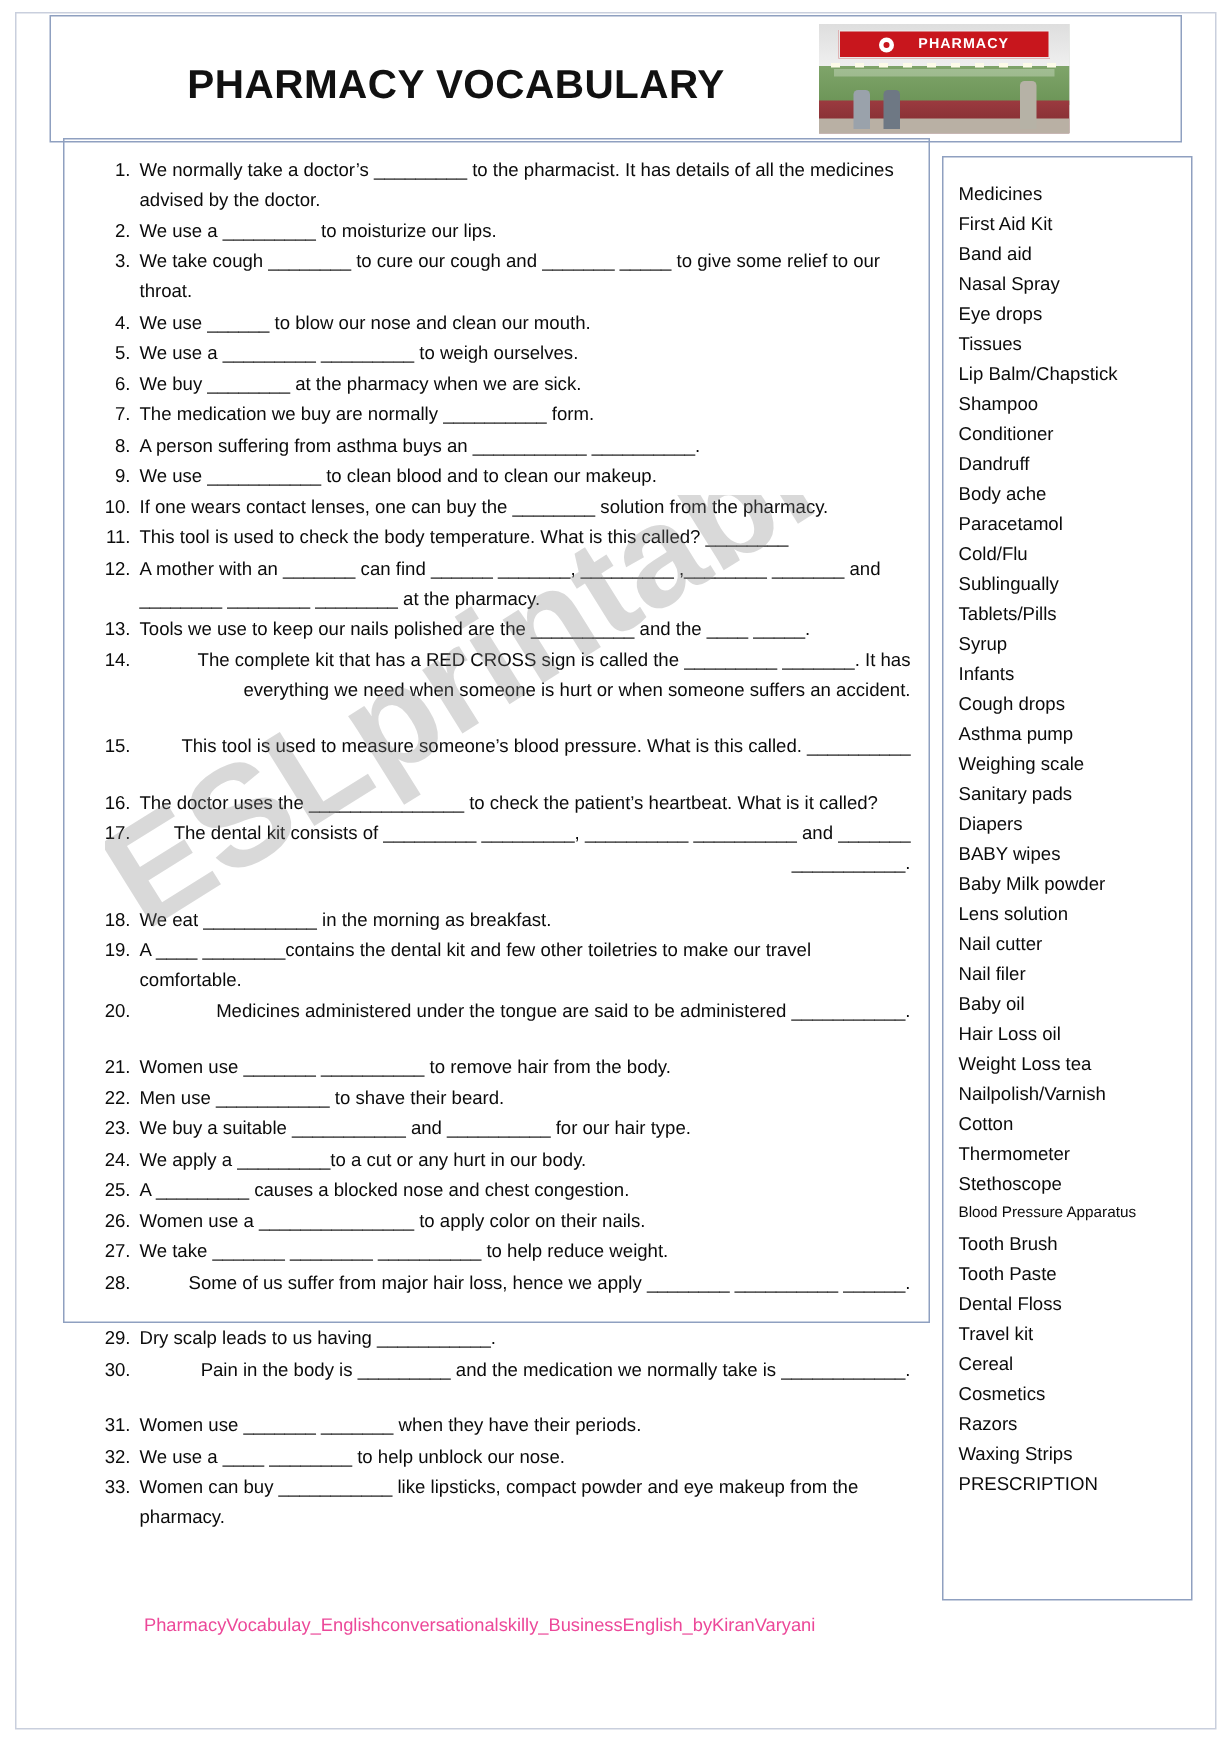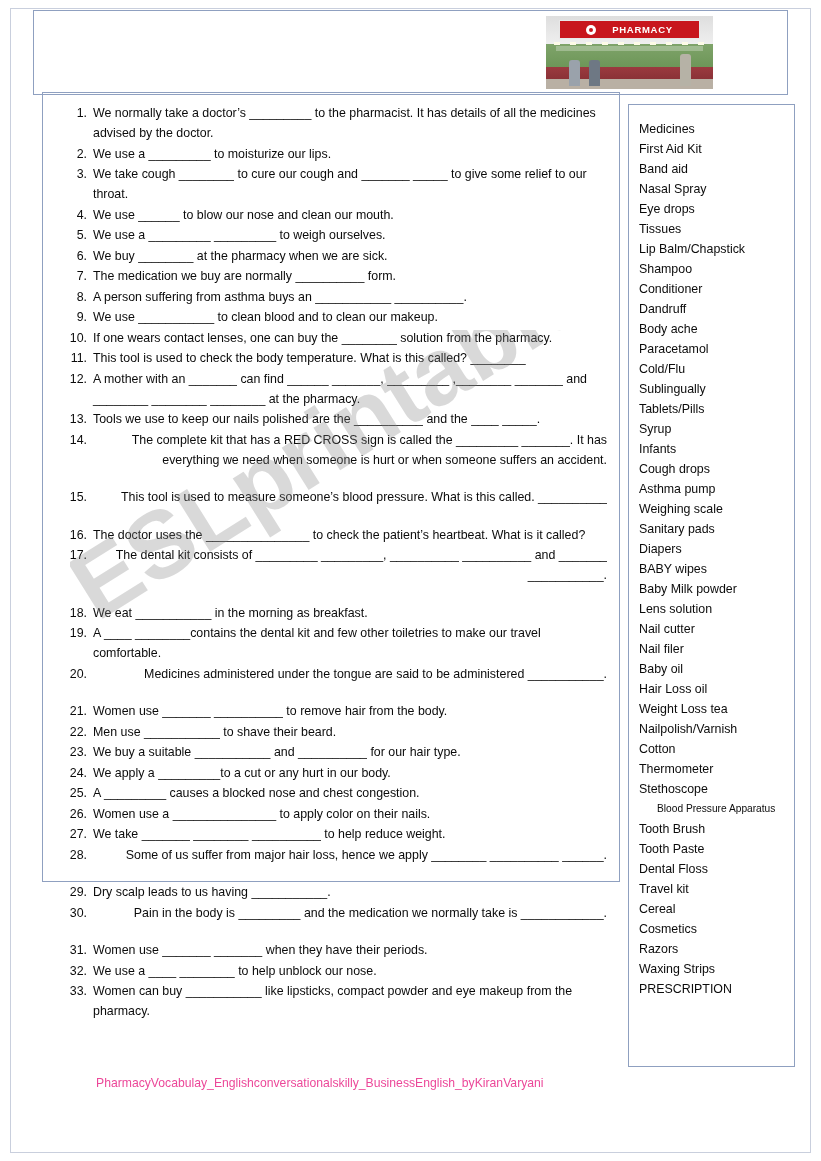--- a/index.html
+++ b/index.html
@@ -213,21 +213,20 @@
   }
   ul.wlist li {
     font-size: 12.4px;
     line-height: 20px;
     color: #0b0b0b;
     white-space: nowrap;
     font-family: "Liberation Sans", sans-serif;
   }
   ul.wlist li.small {
     font-size: 10.2px;
-    margin-left: 18px;
   }
 
   
   #footer {
     position: absolute;
     left: 96px;
     top: 1076px;
     width: 660px;
     font-size: 12.2px;
     color: #ec4899;
@@ -260,20 +259,21 @@
   }
 </style>
 </head>
 <body>
 
 <div id="page">
 
   <div id="page-border"></div>
 
   <div id="header-box">
+    <div id="header-title">PHARMACY VOCABULARY</div>
 
     <div id="pharmacy-photo">
       <div class="ph-ceiling"></div>
       <div class="ph-wall"></div>
       <div class="ph-lights"></div>
       <div class="ph-counter"></div>
       <div class="ph-person ph-p1"></div>
       <div class="ph-person ph-p2"></div>
       <div class="ph-person ph-p3"></div>
       <div class="ph-sign">

